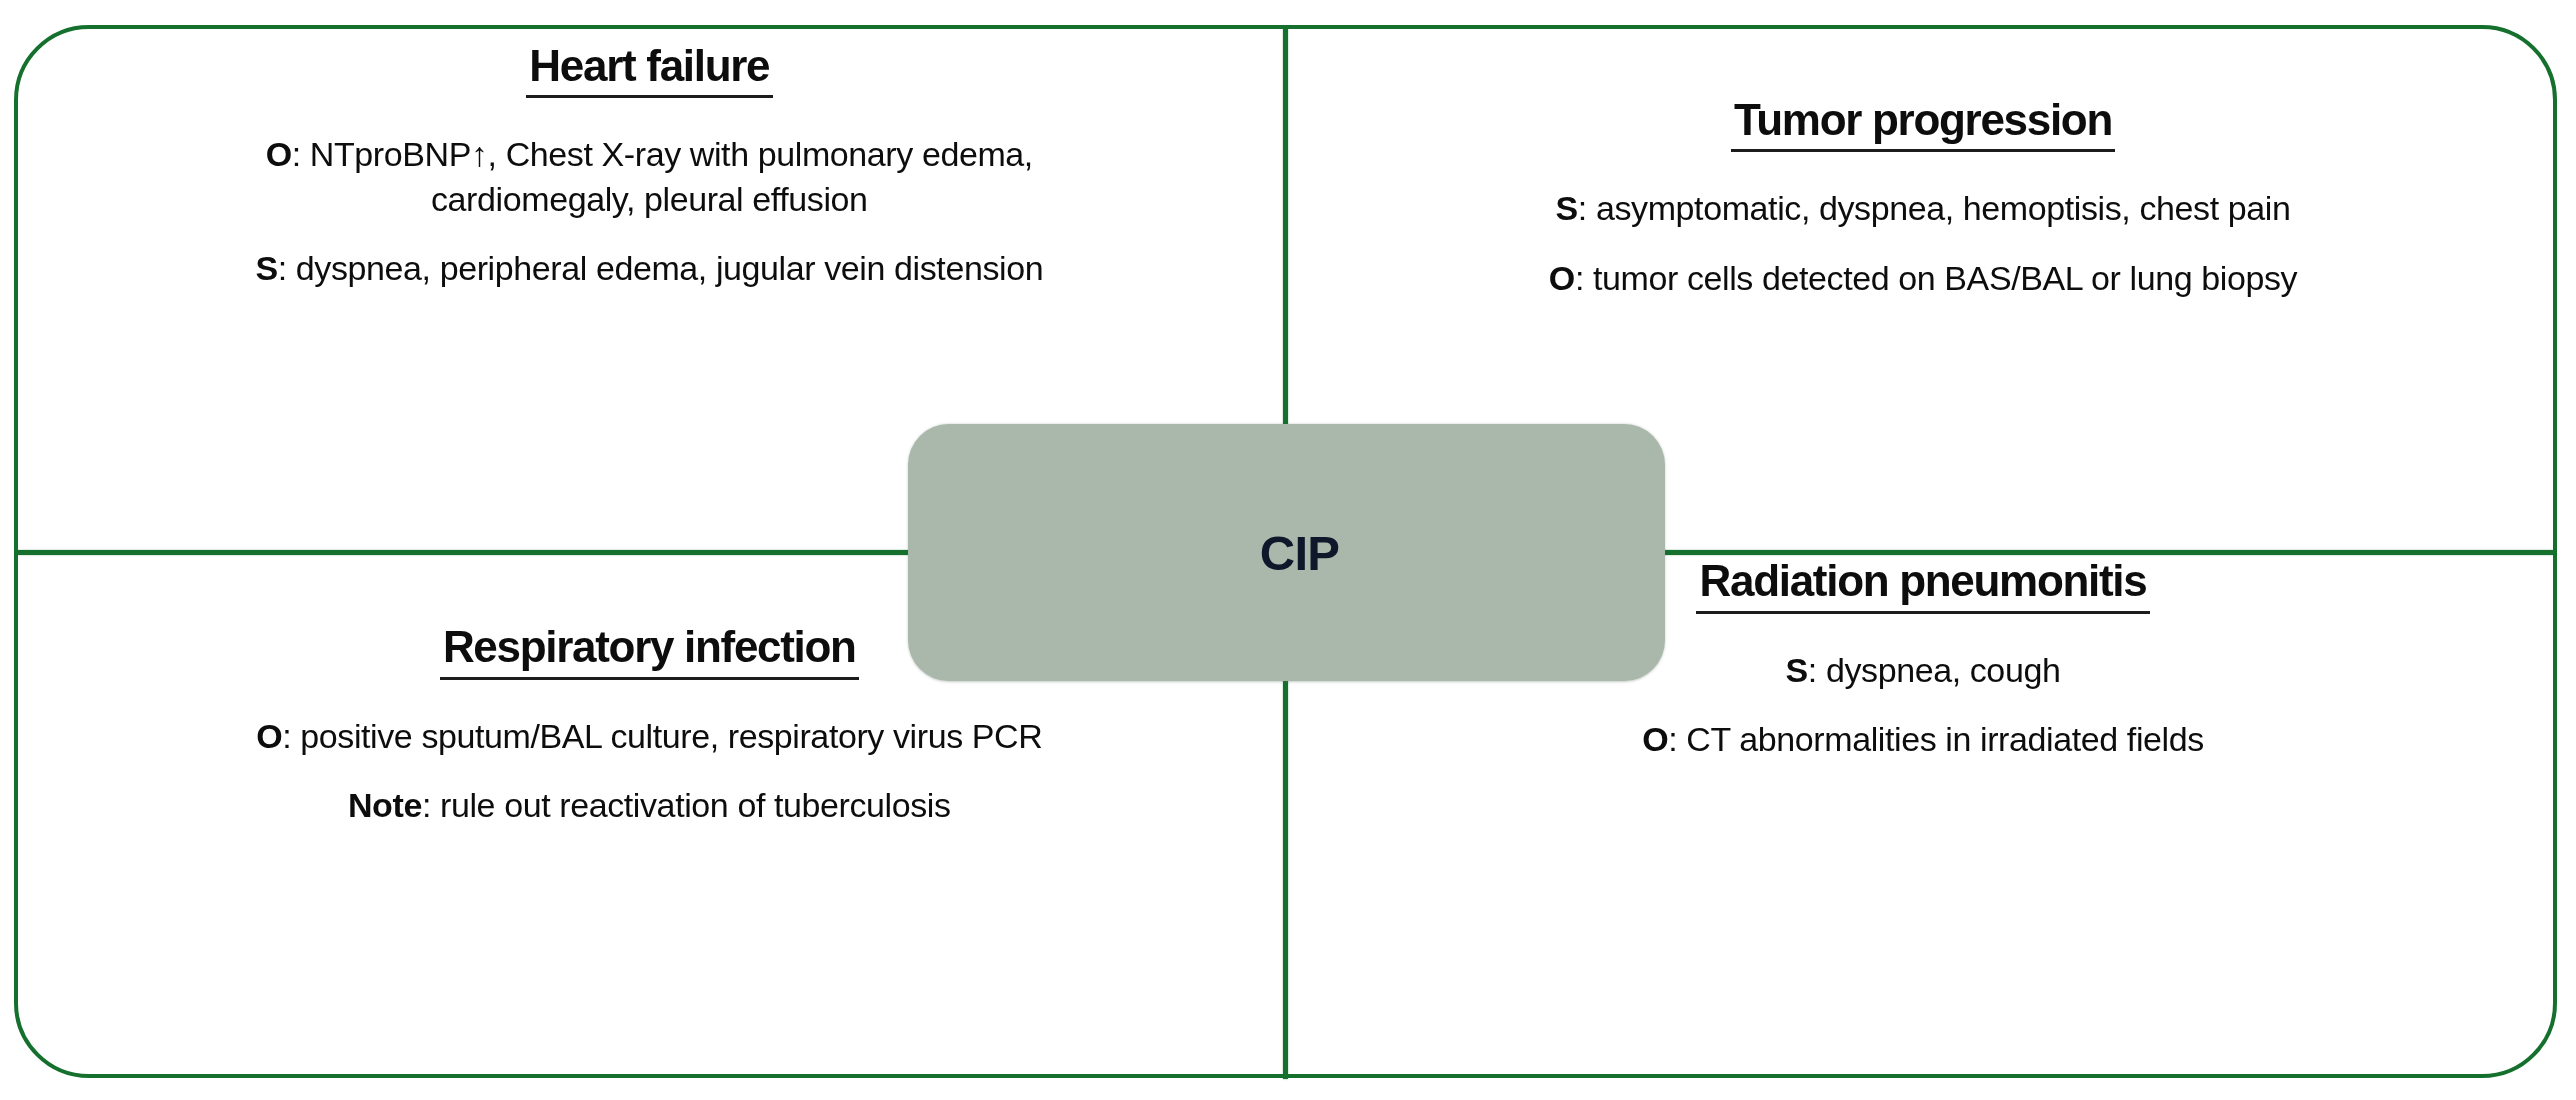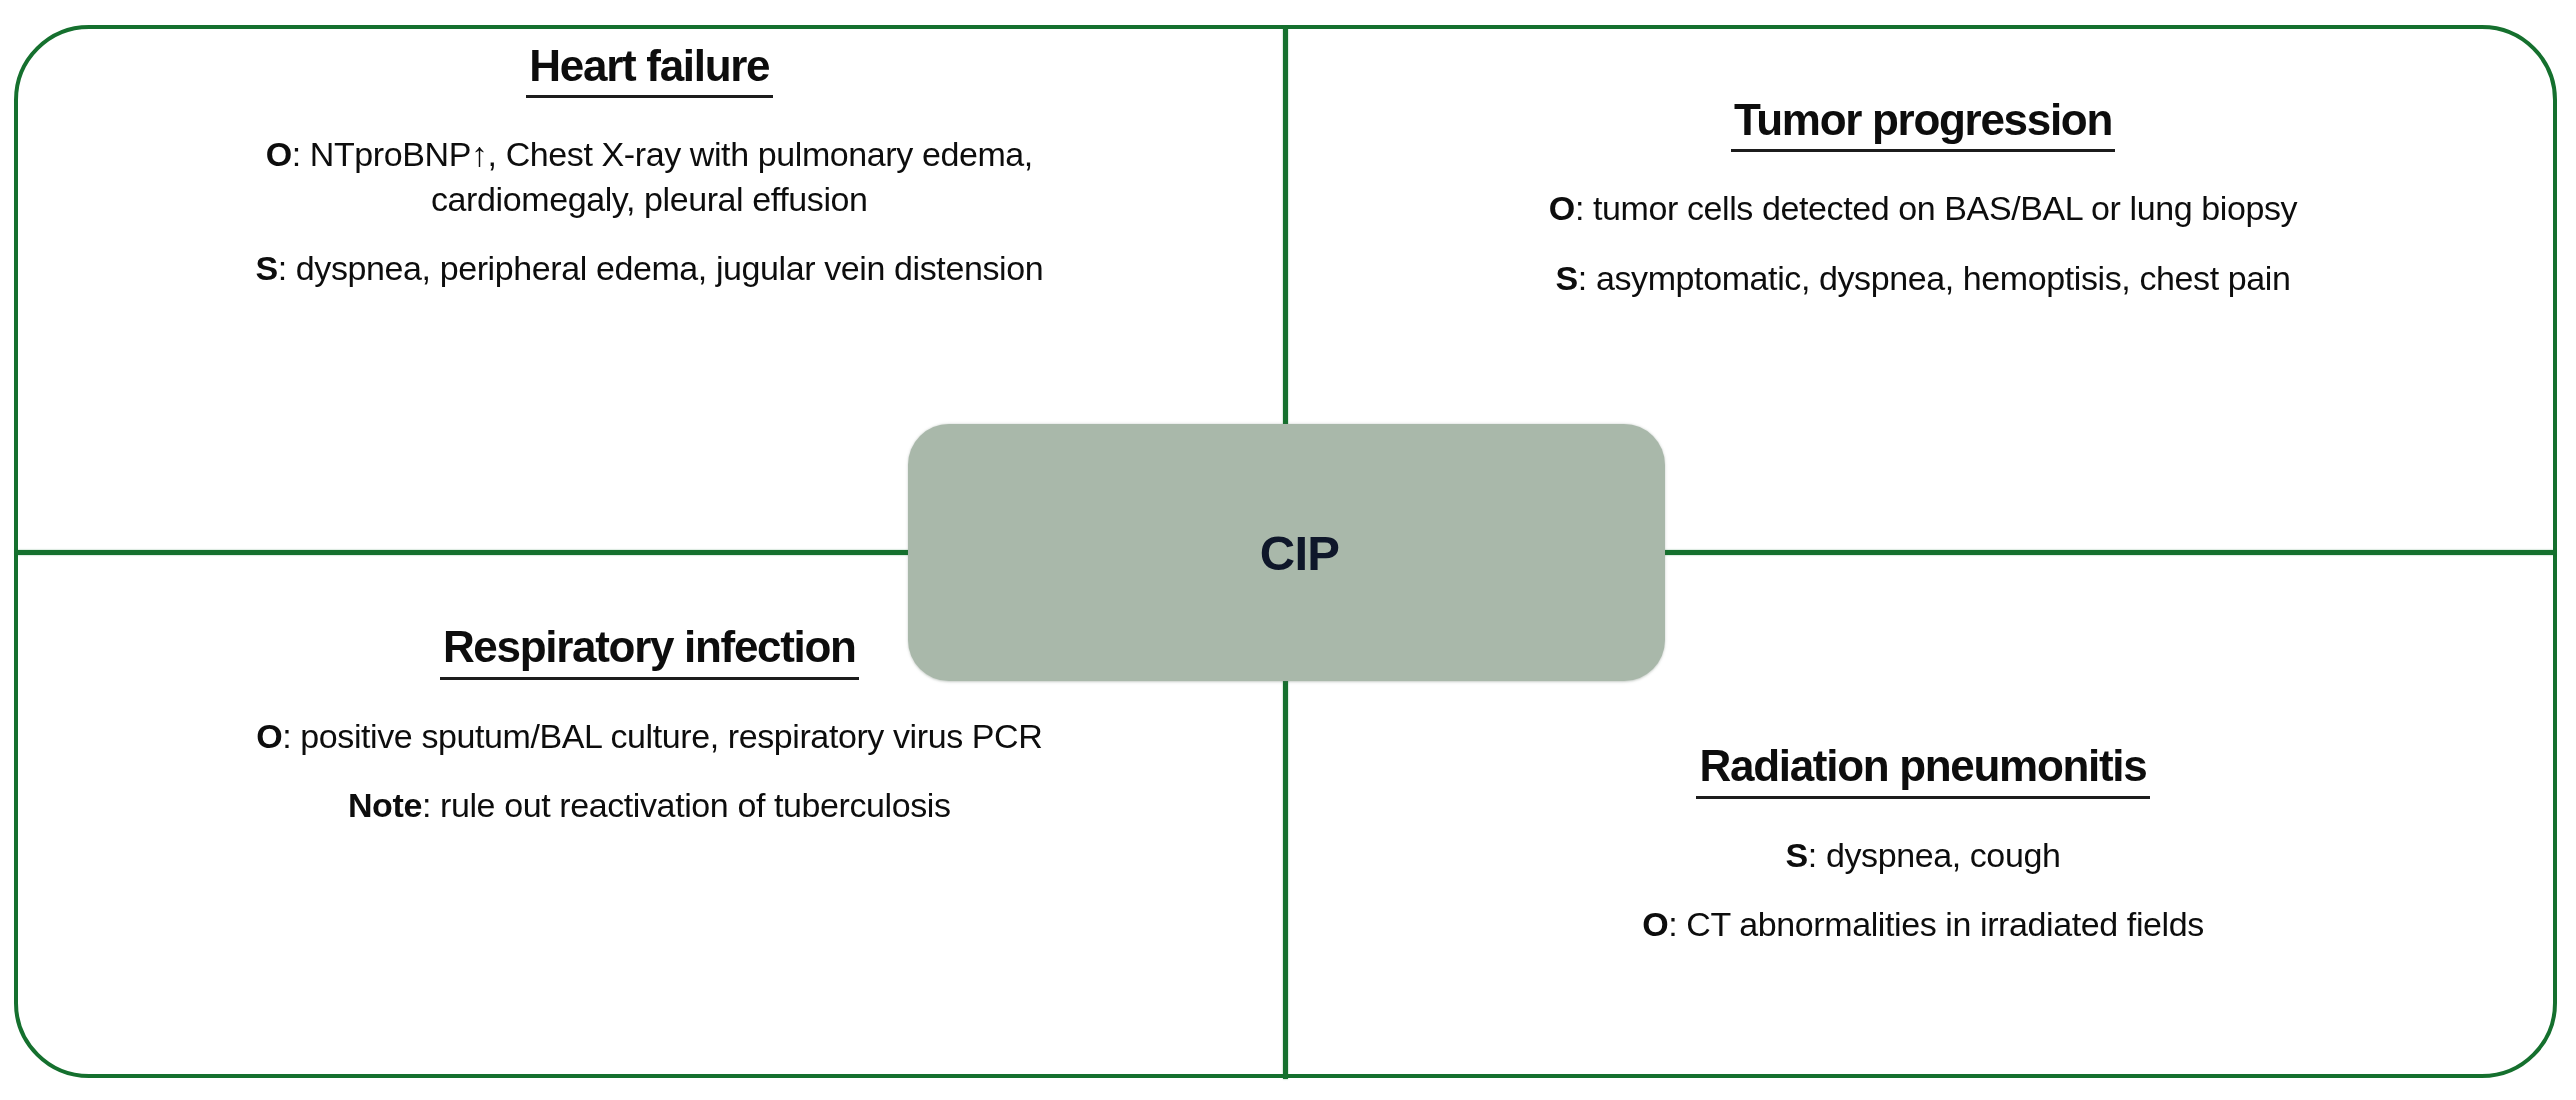--- a/index.html
+++ b/index.html
@@ -38,21 +38,21 @@
     box-shadow:0 0 1.7px rgba(21,112,46,.6);
   }
   .quadrant{
     position:absolute;
     display:flex;flex-direction:column;align-items:center;
     text-align:center;
   }
   .q1{left:15.3px;top:30.5px;width:1268px;height:517px;padding-top:10.2px;}
   .q2{left:1290px;top:30.5px;width:1266px;height:445px;padding-top:64px;}
   .q3{left:15.3px;top:556px;width:1268px;height:521px;padding-top:66px;}
-  .q4{left:1290px;top:556px;width:1266px;height:521px;padding-top:185px;}
+  .q4{left:1290px;top:556px;width:1266px;height:521px;}
   .quad-title{
     font-size:44px;font-weight:700;
     letter-spacing:-1.3px;
     margin:0 0 34px 0;
     padding:0 3.4px 4.2px 3.4px;
     border-bottom:3.4px solid #1c1c1c;
     display:inline-block;
     line-height:1.15;
   }
   .line{
@@ -91,22 +91,22 @@
 
   <section class="quadrant q1">
     <h2 class="quad-title">Heart failure</h2>
     <p class="line"><b>O</b><span>: NTproBNP↑, Chest X-ray with pulmonary edema,
 cardiomegaly, pleural effusion</span></p>
     <p class="line"><b>S</b><span>: dyspnea, peripheral edema, jugular vein distension</span></p>
   </section>
 
   <section class="quadrant q2">
     <h2 class="quad-title">Tumor progression</h2>
+    <p class="line"><b>S</b><span>: asymptomatic, dyspnea, hemoptisis, chest pain</span></p>
     <p class="line"><b>O</b><span>: tumor cells detected on BAS/BAL or lung biopsy</span></p>
-    <p class="line"><b>S</b><span>: asymptomatic, dyspnea, hemoptisis, chest pain</span></p>
   </section>
 
   <section class="quadrant q3">
     <h2 class="quad-title">Respiratory infection</h2>
     <p class="line"><b>O</b><span>: positive sputum/BAL culture, respiratory virus PCR</span></p>
     <p class="line"><b>Note</b><span>: rule out reactivation of tuberculosis</span></p>
   </section>
 
   <section class="quadrant q4">
     <h2 class="quad-title">Radiation pneumonitis</h2>

